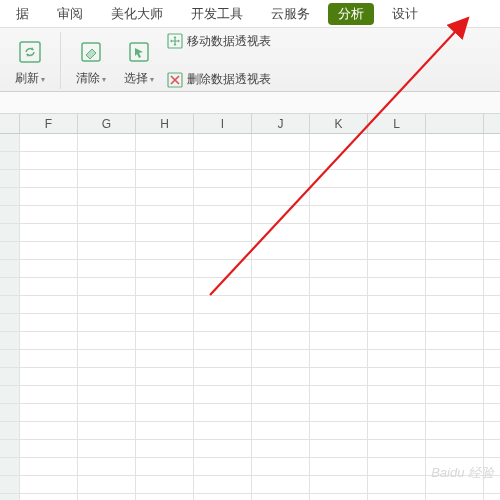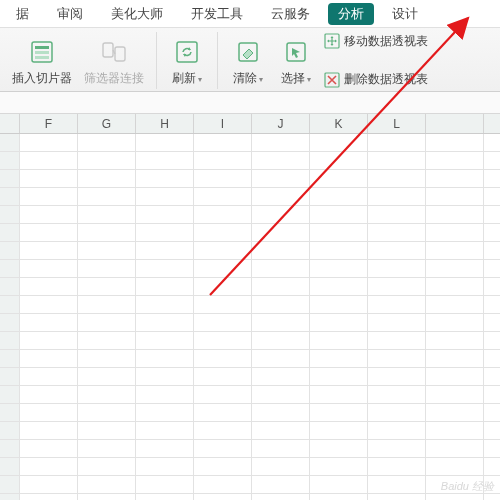--- a/index.html
+++ b/index.html
@@ -23,21 +23,21 @@
   }
   .tab {
     padding: 0 14px;
     height: 28px;
     line-height: 28px;
     color: #444;
     cursor: pointer;
     font-size: 13px;
   }
   .tab.active {
-    background: #0f766e;
+    background: #4d7c0f;
     color: #fff;
     border-radius: 4px;
     height: 22px;
     line-height: 22px;
     margin: 3px 4px;
     padding: 0 10px;
   }
   .ribbon {
     display: flex;
     align-items: flex-end;
@@ -122,64 +122,41 @@
     border-right: 1px solid #e2e2e2;
   }
   .arrow-overlay {
     position: absolute;
     left: 0; top: 0;
     pointer-events: none;
   }
   .watermark {
     position: absolute;
     right: 6px;
-    bottom: 6px;
+    bottom: 18px;
     color: #d8d8d8;
-    font-size: 11px;
+    font-size: 13px;
     font-style: italic;
   }
 </style>
 </head>
 <body>
 
 <div class="tabs">
   <div class="tab">据</div>
   <div class="tab">审阅</div>
   <div class="tab">美化大师</div>
   <div class="tab">开发工具</div>
   <div class="tab">云服务</div>
   <div class="tab active">分析</div>
   <div class="tab">设计</div>
 </div>
 
 <div class="ribbon">
 
-  <div class="group">
-    <div class="big-btn">
-      <span class="ico">
-        <svg width="26" height="26">
-            <rect x="3" y="3" width="20" height="20" rx="2" fill="none" stroke="#5fb17f" stroke-width="1.5"></rect>
-            <rect x="6" y="7" width="14" height="3" fill="#5fb17f"></rect>
-            <rect x="6" y="12" width="14" height="3" fill="#b7e0c7"></rect>
-            <rect x="6" y="17" width="14" height="3" fill="#b7e0c7"></rect>
-          </svg>
-      </span>
-      <span class="lbl">插入切片器</span>
-    </div>
-    <div class="big-btn">
-      <span class="ico">
-        <svg width="26" height="26">
-            <rect x="2" y="4" width="10" height="14" rx="2" fill="none" stroke="#c8c8c8" stroke-width="1.4"></rect>
-            <rect x="14" y="8" width="10" height="14" rx="2" fill="none" stroke="#c8c8c8" stroke-width="1.4"></rect>
-            <path d="M12 11 L14 15" stroke="#c8c8c8" stroke-width="1.4"></path>
-          </svg>
-      </span>
-      <span class="lbl dim">筛选器连接</span>
-    </div>
-  </div>
 
   <div class="group">
     <div class="big-btn">
       <span class="ico">
         <svg width="26" height="26">
             <rect x="3" y="3" width="20" height="20" rx="2" fill="none" stroke="#5fb17f" stroke-width="1.5"></rect>
             <path d="M9 13a4 4 0 0 1 7-2 M17 13a4 4 0 0 1-7 2" fill="none" stroke="#5fb17f" stroke-width="1.6"></path>
             <path d="M15 8 L17 11 L14 11 Z" fill="#5fb17f"></path>
             <path d="M11 18 L9 15 L12 15 Z" fill="#5fb17f"></path>
           </svg>

